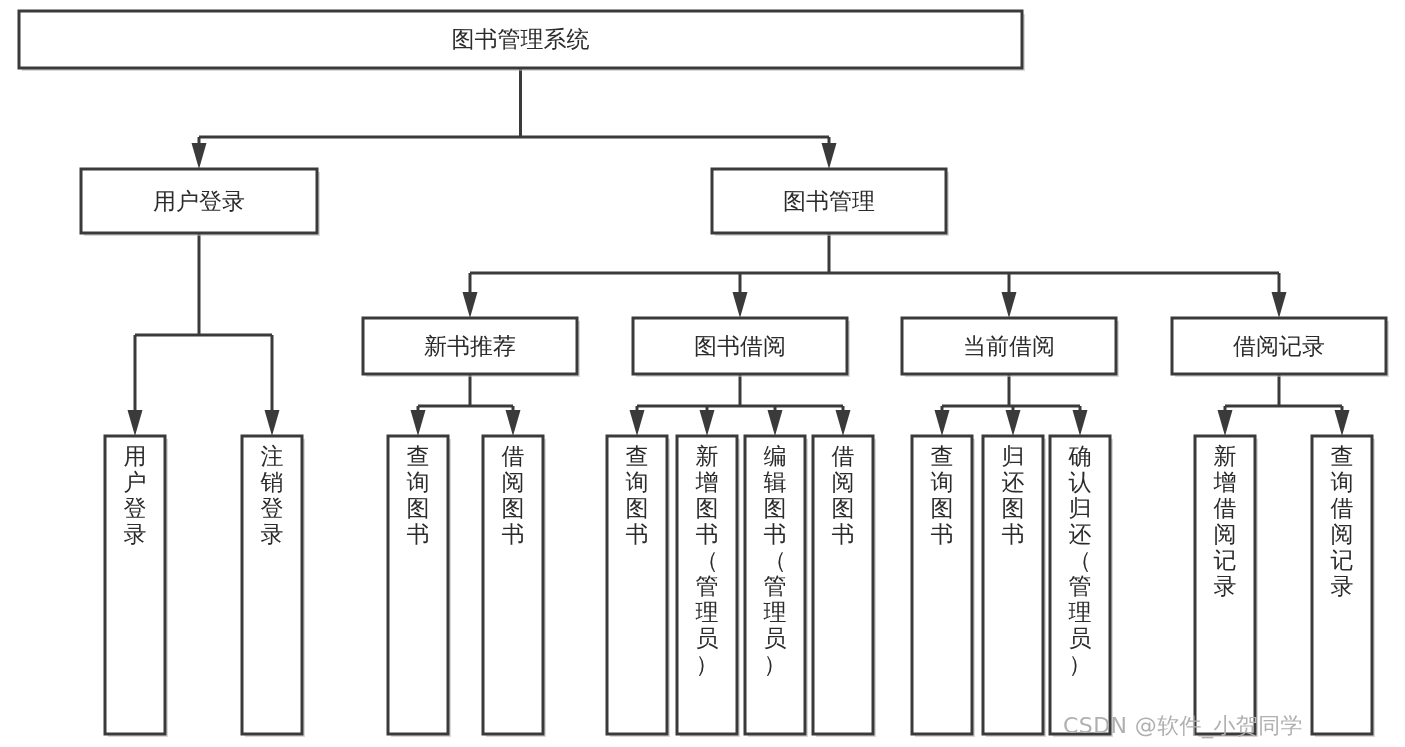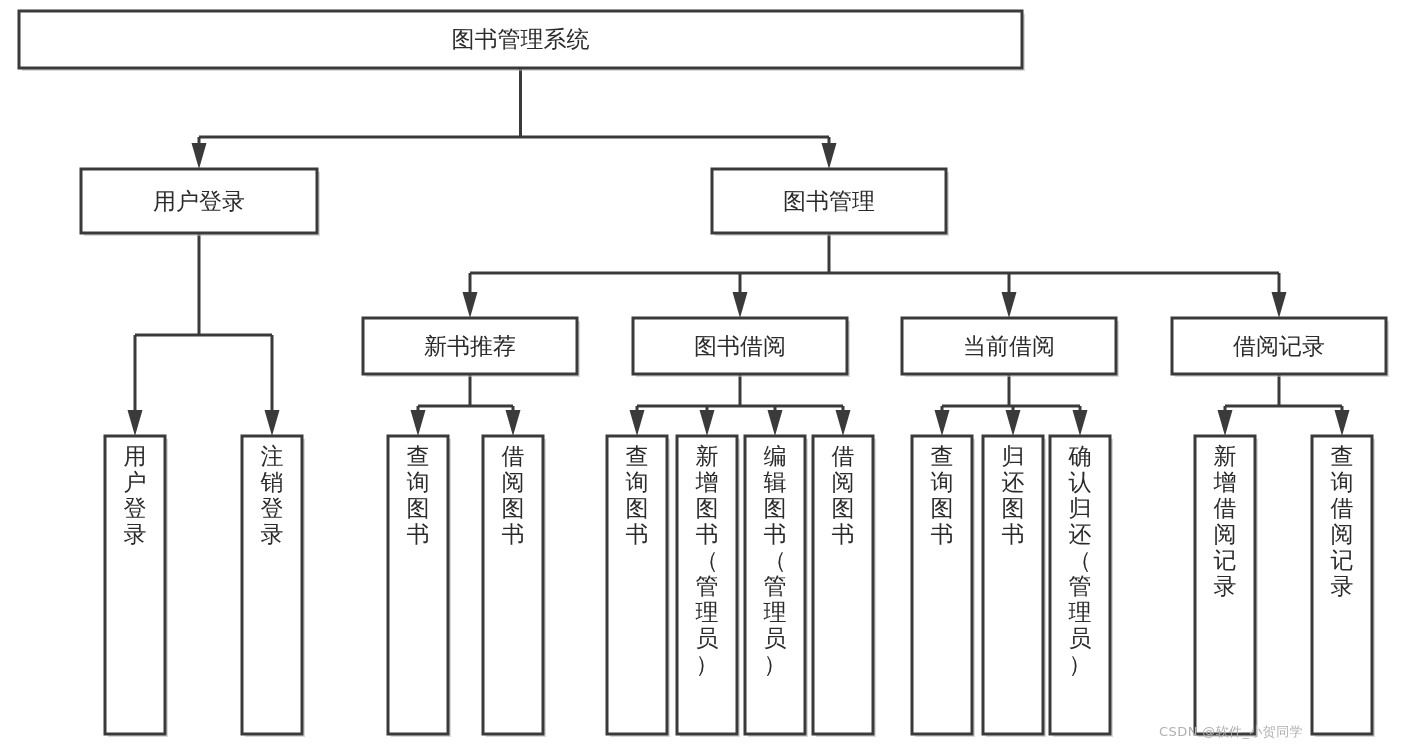--- a/index.html
+++ b/index.html
@@ -57,21 +57,21 @@
     fill: #2b2b2b;
     font-family: "DejaVu Sans", "Liberation Sans", sans-serif;
     font-size: 23px;
     text-anchor: middle;
   }
   .watermark-text {
     position: absolute;
     right: 8px;
     bottom: 6px;
     font-family: "DejaVu Sans", "Liberation Sans", sans-serif;
-    font-size: 13px;
+    font-size: 22px;
     color: #b0b0b0;
     white-space: nowrap;
     letter-spacing: 0.4px;
     pointer-events: none;
   }
 </style>
 </head>
 <body>
 
 <div id="diagram-root">

